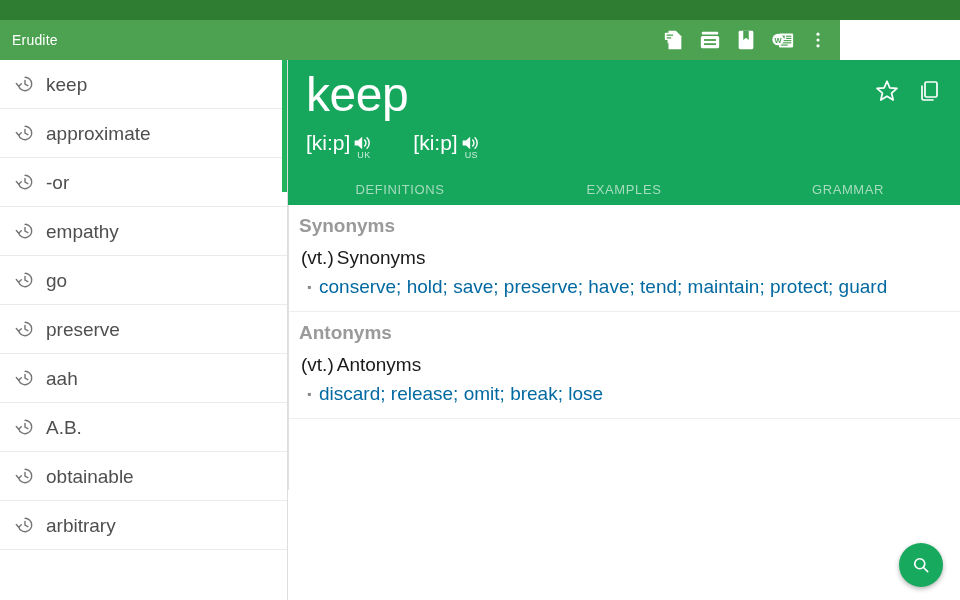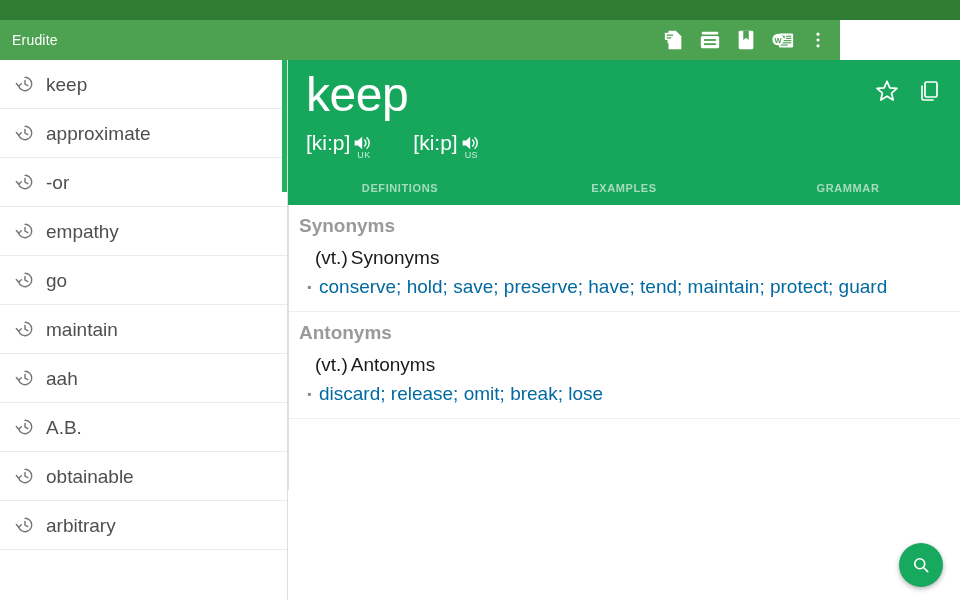--- a/index.html
+++ b/index.html
@@ -102,42 +102,42 @@
     justify-content:center; cursor:pointer;
   }
 
   
   .tabs {
     position:absolute; top:176px; left:288px; width:672px; height:29px;
     background:#16a75c; display:flex;
   }
   .tab {
     flex:1 1 0; display:flex; align-items:flex-start; justify-content:center;
-    font-size:11px; font-weight:bold; letter-spacing:.6px;
+    font-size:13px; font-weight:normal; letter-spacing:.6px;
     color:#a6dcbe; cursor:pointer; padding-top:6px; position:relative;
   }
   .tab.active { color:#ffffff; }
   .tab.active::after {
     content:""; position:absolute; bottom:0; left:0; right:0;
     height:3px; background:#ffffff;
   }
 
   
   .content {
     position:absolute; top:205px; left:288px; width:672px; height:285px;
     background:#ffffff; border-left:1px solid #e0e0e0;
     overflow:hidden;
   }
   .section { padding:0; }
   .section-title {
     font-size:19px; font-weight:bold; color:#9a9a9a;
     padding:10px 0 4px 10px;
   }
   .pos-line {
-    font-size:19px; color:#1a1a1a; padding:6px 0 0 26px;
+    font-size:19px; color:#1a1a1a; padding:6px 0 0 12px;
   }
   .pos-tag { margin-right:3px; }
   .bullet-line {
     display:flex; padding:4px 18px 6px 18px;
   }
   .bullet-dot {
     flex:0 0 12px; color:#888; font-size:12px; line-height:28px;
   }
   .bullet-text {
     font-size:19px; color:#0369a1; line-height:28px;
@@ -270,21 +270,21 @@
       <span class="hist-label">go</span>
     </div>
     <div class="history-item">
       <span class="hist-icon">
         <svg width="20" height="20" viewBox="0 0 24 24" fill="none" stroke="#757575" stroke-width="1.7">
           <path d="M12 4a8 8 0 1 1-7.6 10.4" stroke-linecap="round"></path>
           <polyline points="1.6,11.4 4.4,14.6 7.6,11.8" stroke-linejoin="round" stroke-linecap="round"></polyline>
           <polyline points="12,7.6 12,12.2 15.4,14" stroke-linecap="round" stroke-linejoin="round"></polyline>
         </svg>
       </span>
-      <span class="hist-label">maintain</span>
+      <span class="hist-label">preserve</span>
     </div>
     <div class="history-item">
       <span class="hist-icon">
         <svg width="20" height="20" viewBox="0 0 24 24" fill="none" stroke="#757575" stroke-width="1.7">
           <path d="M12 4a8 8 0 1 1-7.6 10.4" stroke-linecap="round"></path>
           <polyline points="1.6,11.4 4.4,14.6 7.6,11.8" stroke-linejoin="round" stroke-linecap="round"></polyline>
           <polyline points="12,7.6 12,12.2 15.4,14" stroke-linecap="round" stroke-linejoin="round"></polyline>
         </svg>
       </span>
       <span class="hist-label">aah</span>

